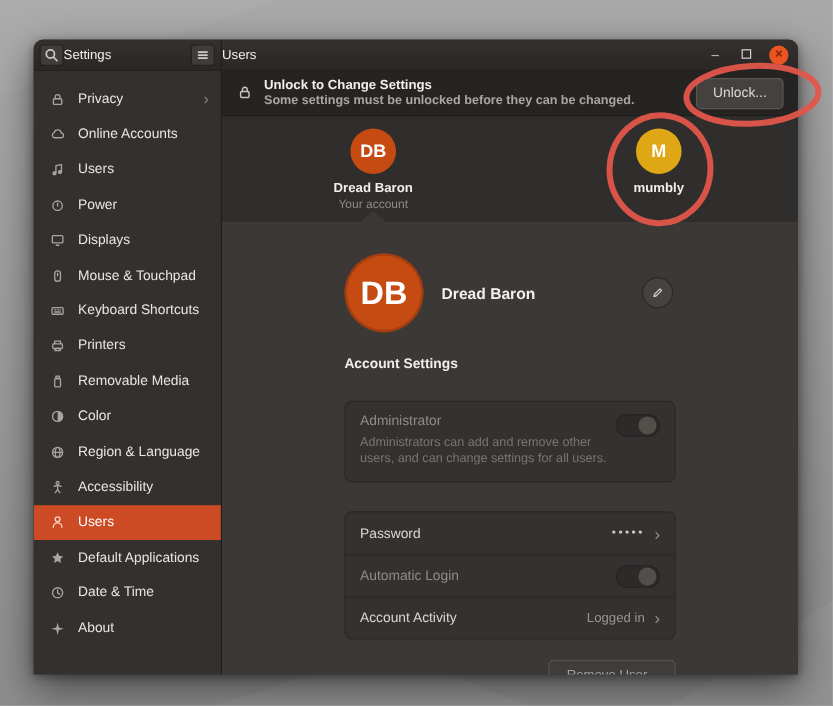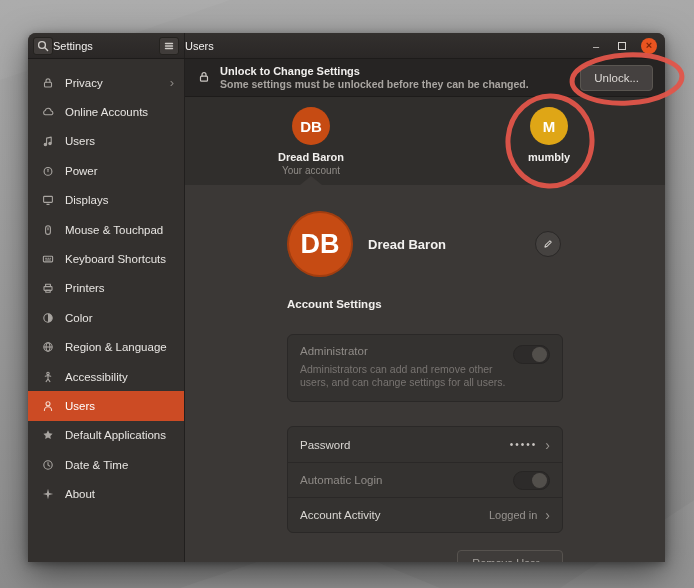--- a/index.html
+++ b/index.html
@@ -215,20 +215,29 @@
     </div>
     <div class="side-item">
       <span class="ic">
           <svg viewBox="0 0 14 14" fill="none" stroke="currentColor" stroke-width="1.1" stroke-linejoin="round">
             <path d="M4.6 5.6V3.2h4.8v2.4"></path>
             <rect x="3" y="5.6" width="8" height="3.8" rx=".6"></rect>
             <path d="M4.8 9.4h4.4v1.8H4.8z"></path>
           </svg>
         </span>
       <span>Printers</span>
+    </div>
+    <div class="side-item">
+      <span class="ic">
+          <svg viewBox="0 0 14 14" fill="none" stroke="currentColor" stroke-width="1.1" stroke-linejoin="round">
+            <rect x="4.6" y="4.4" width="4.8" height="7" rx=".8"></rect>
+            <rect x="5.6" y="2.4" width="2.8" height="2"></rect>
+          </svg>
+        </span>
+      <span>Removable Media</span>
     </div>
     <div class="side-item">
       <span class="ic">
           <svg viewBox="0 0 14 14" fill="none" stroke="currentColor" stroke-width="1.1">
             <circle cx="7" cy="7" r="4.2"></circle>
             <path d="M7 2.8a4.2 4.2 0 0 1 0 8.4z" fill="currentColor" stroke="none"></path>
           </svg>
         </span>
       <span>Color</span>
     </div>

